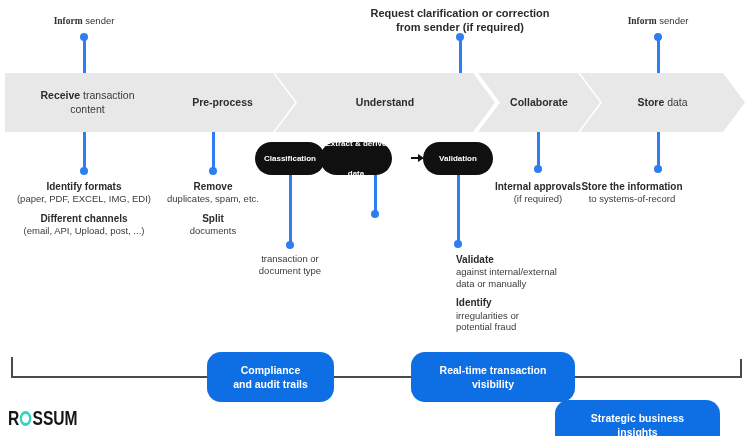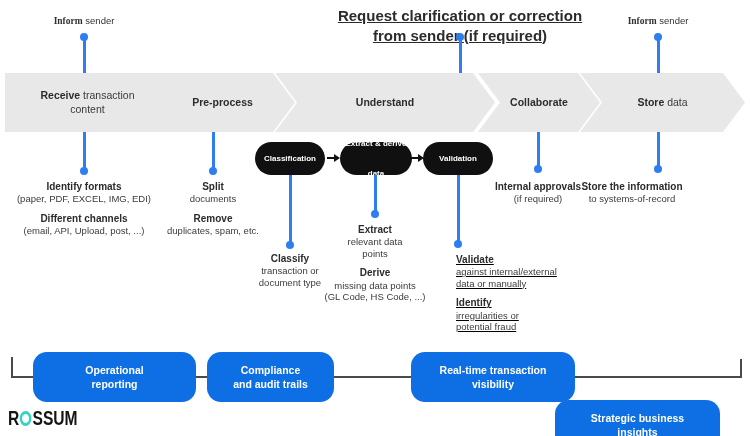--- a/index.html
+++ b/index.html
@@ -15,33 +15,33 @@
     display:flex;align-items:center;justify-content:center;text-align:center;
     color:#3a3a3a;font-size:10.5px;line-height:1.3;}
   .chev b{color:#2c2c2c;}
   .chev.first{clip-path:polygon(0 0,calc(100% - 22px) 0,100% 50%,calc(100% - 22px) 100%,0 100%);padding-right:16px;}
   .chev.mid{clip-path:polygon(0 0,calc(100% - 22px) 0,100% 50%,calc(100% - 22px) 100%,0 100%,22px 50%);}
 
   
   .topnote{position:absolute;transform:translateX(-50%);text-align:center;
     font-size:9.5px;color:#323232;white-space:nowrap;line-height:1.3;}
   .topnote .bold{font-weight:bold;font-family:Liberation Serif, serif;}
-  .topnote.allbold{font-weight:bold;font-size:15px;color:#2b2b2b;text-decoration:underline;}
+  .topnote.allbold{font-weight:bold;font-size:11px;color:#2b2b2b;}
 
   
   .kpill{position:absolute;top:142px;height:33px;background:#101010;border-radius:17px;
     color:#fff;font-weight:bold;font-size:8px;line-height:1.25;display:flex;flex-direction:column;
     align-items:center;justify-content:center;text-align:center;box-sizing:border-box;padding:0 4px;}
   .parrow{position:absolute;top:157px;height:2px;background:#111;}
   .parrow::after{content:"";position:absolute;right:-6px;top:-3px;width:0;height:0;
     border-left:6px solid #111;border-top:4px solid transparent;border-bottom:4px solid transparent;}
 
   
   .col{position:absolute;transform:translateX(-50%);text-align:center;width:160px;}
-  .col.leftalign{transform:none;text-align:left;width:130px;text-decoration:underline;}
+  .col.leftalign{transform:none;text-align:left;width:130px;}
   .col .hd{font-weight:bold;font-size:10px;color:#2b2b2b;line-height:1.22;}
   .col .tx{font-size:9.5px;color:#3b3b3b;line-height:1.22;}
   .col .grp{margin-bottom:8px;}
 
   
   .cline{position:absolute;background:#4a4a4a;}
   .bpill{position:absolute;top:352px;height:50px;background:#0e6fe4;border-radius:14px;
     color:#fff;font-weight:bold;font-size:10.5px;line-height:1.35;display:flex;flex-direction:column;
     align-items:center;justify-content:center;text-align:center;}
 
@@ -87,21 +87,21 @@
     <div><b>Collaborate</b><span></span></div>
   </div>
   <div class="chev mid" style="left:580px;width:165px;">
     <div><b>Store</b><span> data</span></div>
   </div>
 
   <div class="kpill" style="left:255px;width:70px;">
     <div>Classification</div>
   </div>
   <div class="parrow" style="left:327px;width:7px;"></div>
-  <div class="kpill" style="left:340px;width:72px;gap:20px;">
+  <div class="kpill" style="left:320px;width:72px;gap:20px;">
     <div>Extract &amp; derive</div>
     <div>data</div>
   </div>
   <div class="parrow" style="left:411px;width:7px;"></div>
   <div class="kpill" style="left:423px;width:70px;">
     <div>Validation</div>
   </div>
 
   <div class="vline" style="left:82.5px;top:132px;height:37px;"></div>
   <div class="dot" style="left:80px;top:167px;"></div>
@@ -130,49 +130,36 @@
       <div class="tx">(paper, PDF, EXCEL, IMG, EDI)</div>
     </div>
     <div class="grp">
       <div class="hd">Different channels</div>
       <div class="tx">(email, API, Upload, post, ...)</div>
     </div>
   </div>
 
   <div class="col" style="left:213px;top:181px;">
     <div class="grp">
+      <div class="hd">Remove</div>
+      <div class="tx">duplicates, spam, etc.</div>
+    </div>
+    <div class="grp">
       <div class="hd">Split</div>
       <div class="tx">documents</div>
     </div>
-    <div class="grp">
-      <div class="hd">Remove</div>
-      <div class="tx">duplicates, spam, etc.</div>
-    </div>
   </div>
 
   <div class="col" style="left:290px;top:253px;">
     <div class="grp">
-      <div class="hd">Classify</div>
       <div class="tx">transaction or</div>
       <div class="tx">document type</div>
     </div>
   </div>
 
-  <div class="col" style="left:375px;top:224px;">
-    <div class="grp">
-      <div class="hd">Extract</div>
-      <div class="tx">relevant data</div>
-      <div class="tx">points</div>
-    </div>
-    <div class="grp">
-      <div class="hd">Derive</div>
-      <div class="tx">missing data points</div>
-      <div class="tx">(GL Code, HS Code, ...)</div>
-    </div>
-  </div>
 
   <div class="col leftalign" style="left:456px;top:254px;">
     <div class="grp">
       <div class="hd">Validate</div>
       <div class="tx">against internal/external</div>
       <div class="tx">data or manually</div>
     </div>
     <div class="grp">
       <div class="hd">Identify</div>
       <div class="tx">irregularities or</div>
@@ -191,24 +178,20 @@
     <div class="grp">
       <div class="hd">Store the information</div>
       <div class="tx">to systems-of-record</div>
     </div>
   </div>
 
   <div class="cline" style="left:11px;top:357px;width:2px;height:21px;"></div>
   <div class="cline" style="left:11px;top:376px;width:731px;height:2px;"></div>
   <div class="cline" style="left:740px;top:359px;width:2px;height:19px;"></div>
 
-  <div class="bpill" style="left:33px;width:163px;">
-    <div>Operational</div>
-    <div>reporting</div>
-  </div>
   <div class="bpill" style="left:207px;width:127px;">
     <div>Compliance</div>
     <div>and audit trails</div>
   </div>
   <div class="bpill" style="left:383px;width:164px;margin-left:28px;">
     <div>Real-time transaction</div>
     <div>visibility</div>
   </div>
   <div class="bpill" style="left:555px;width:165px;margin-top:48px;">
     <div>Strategic business</div>

